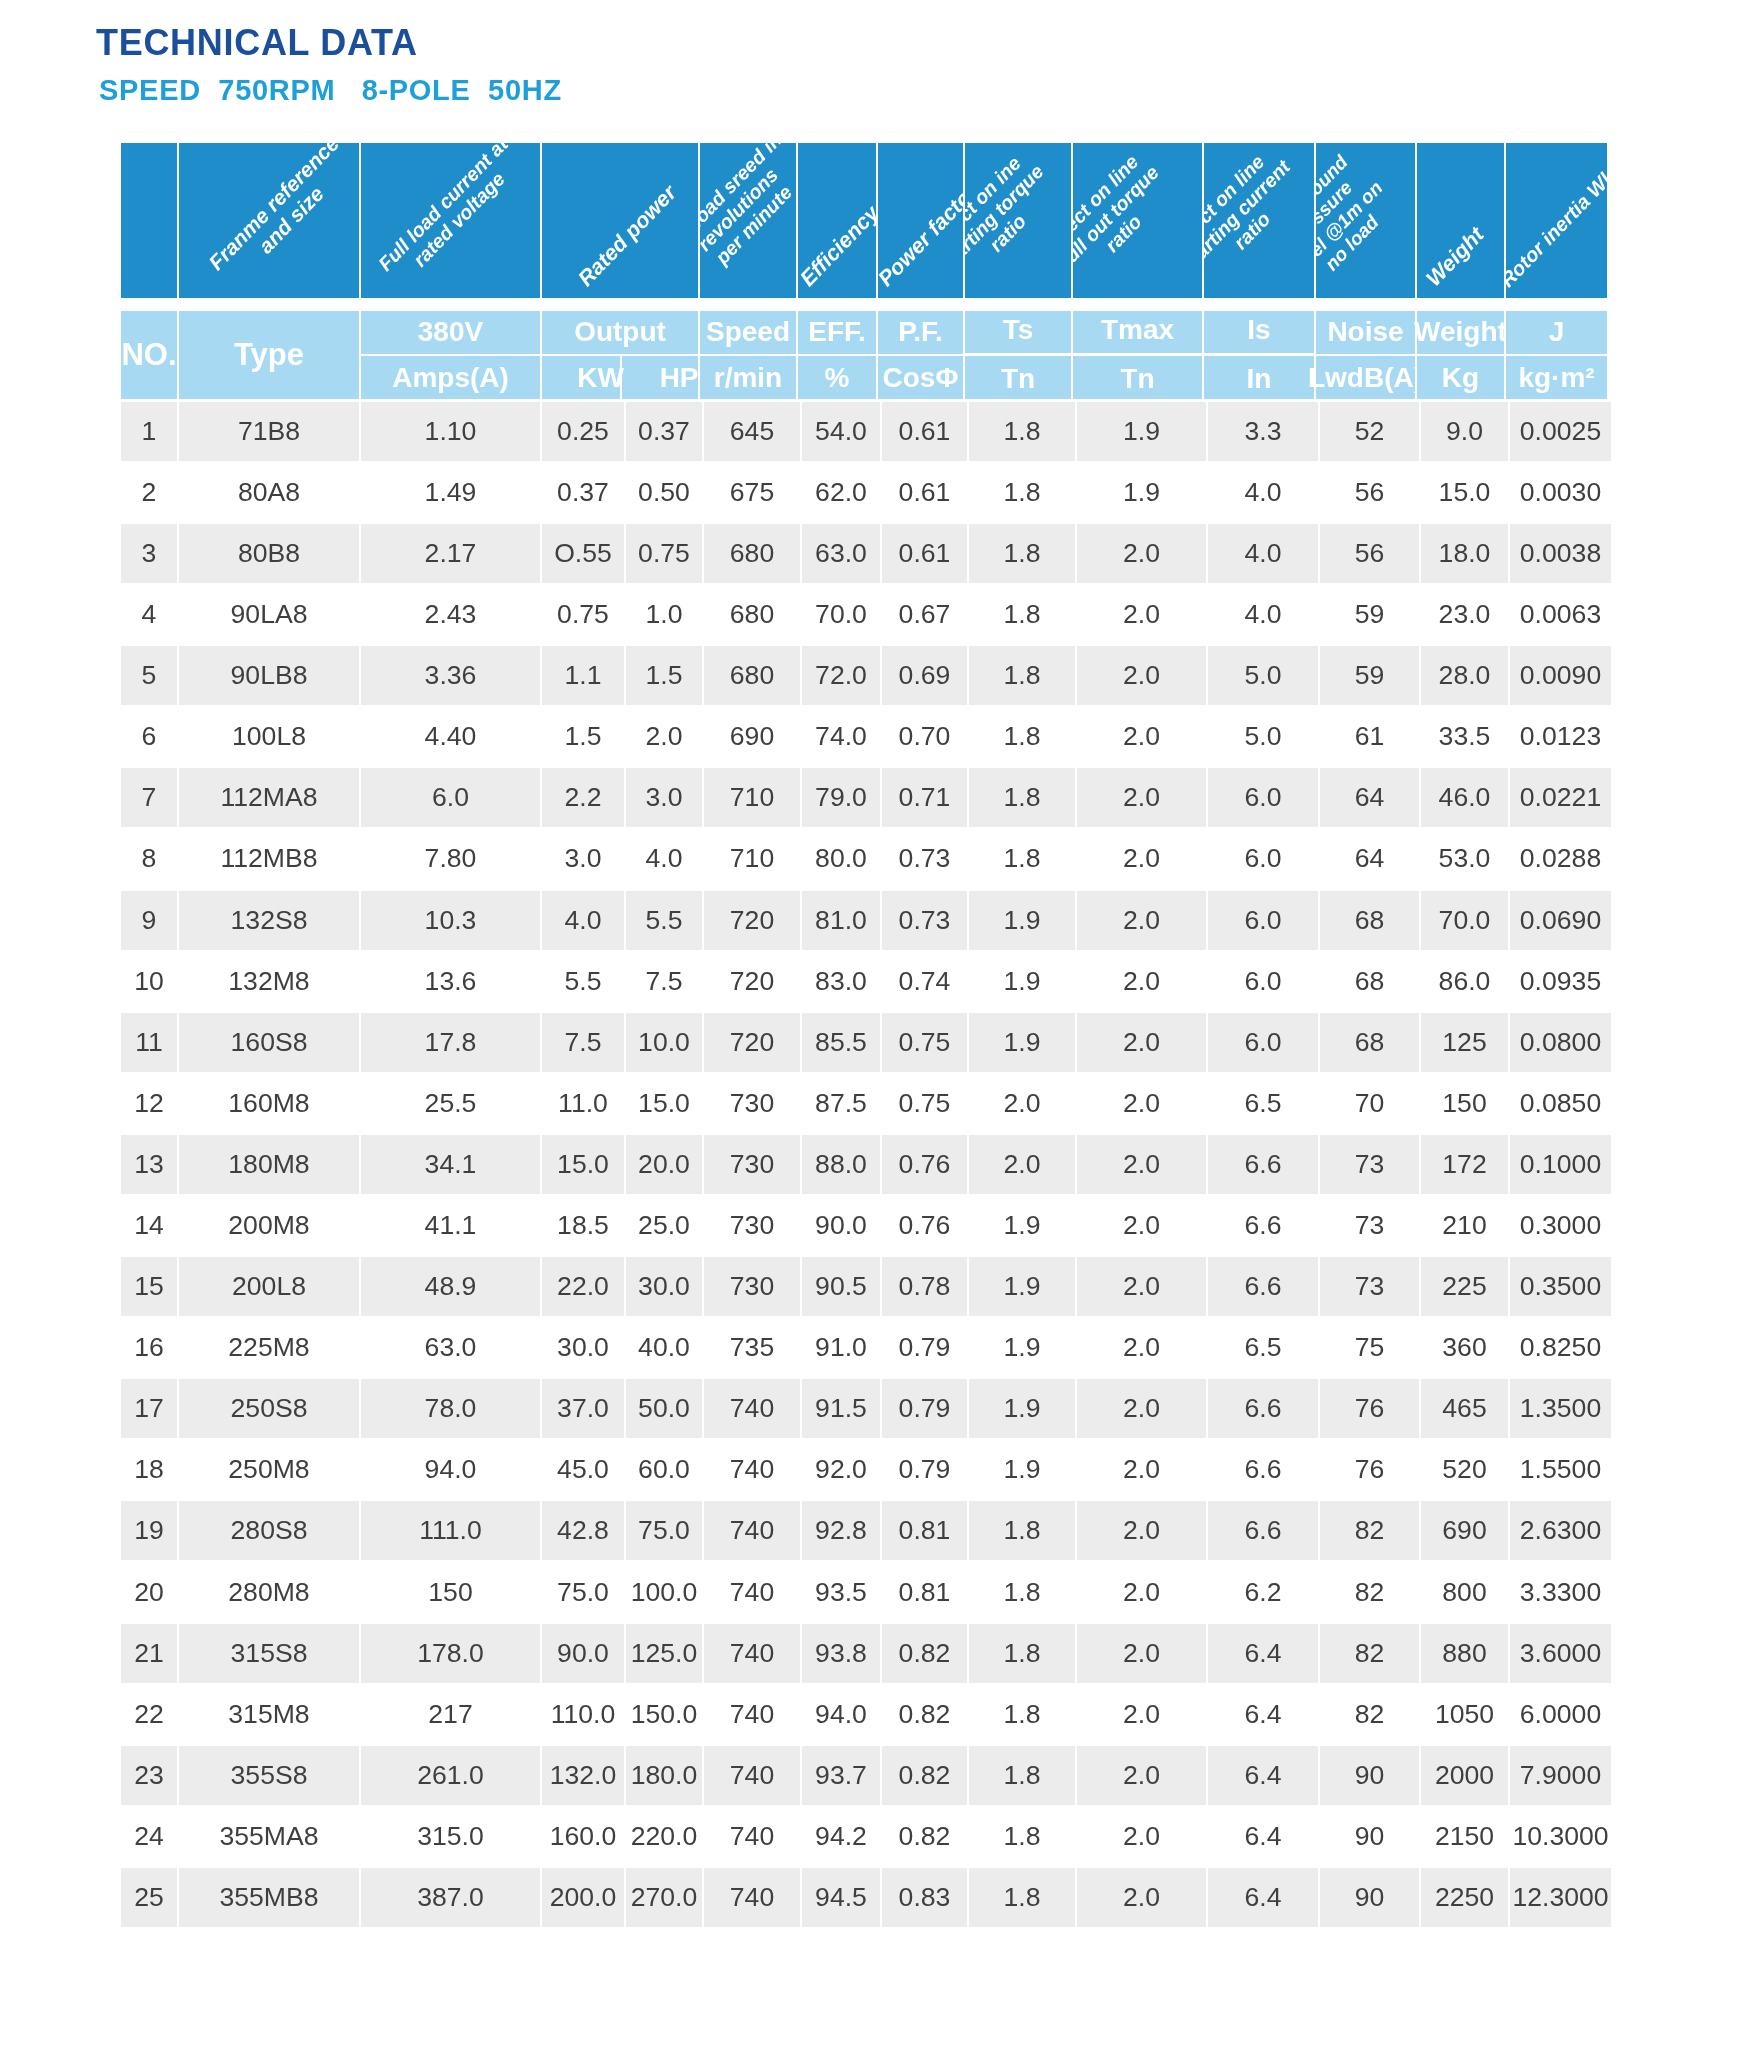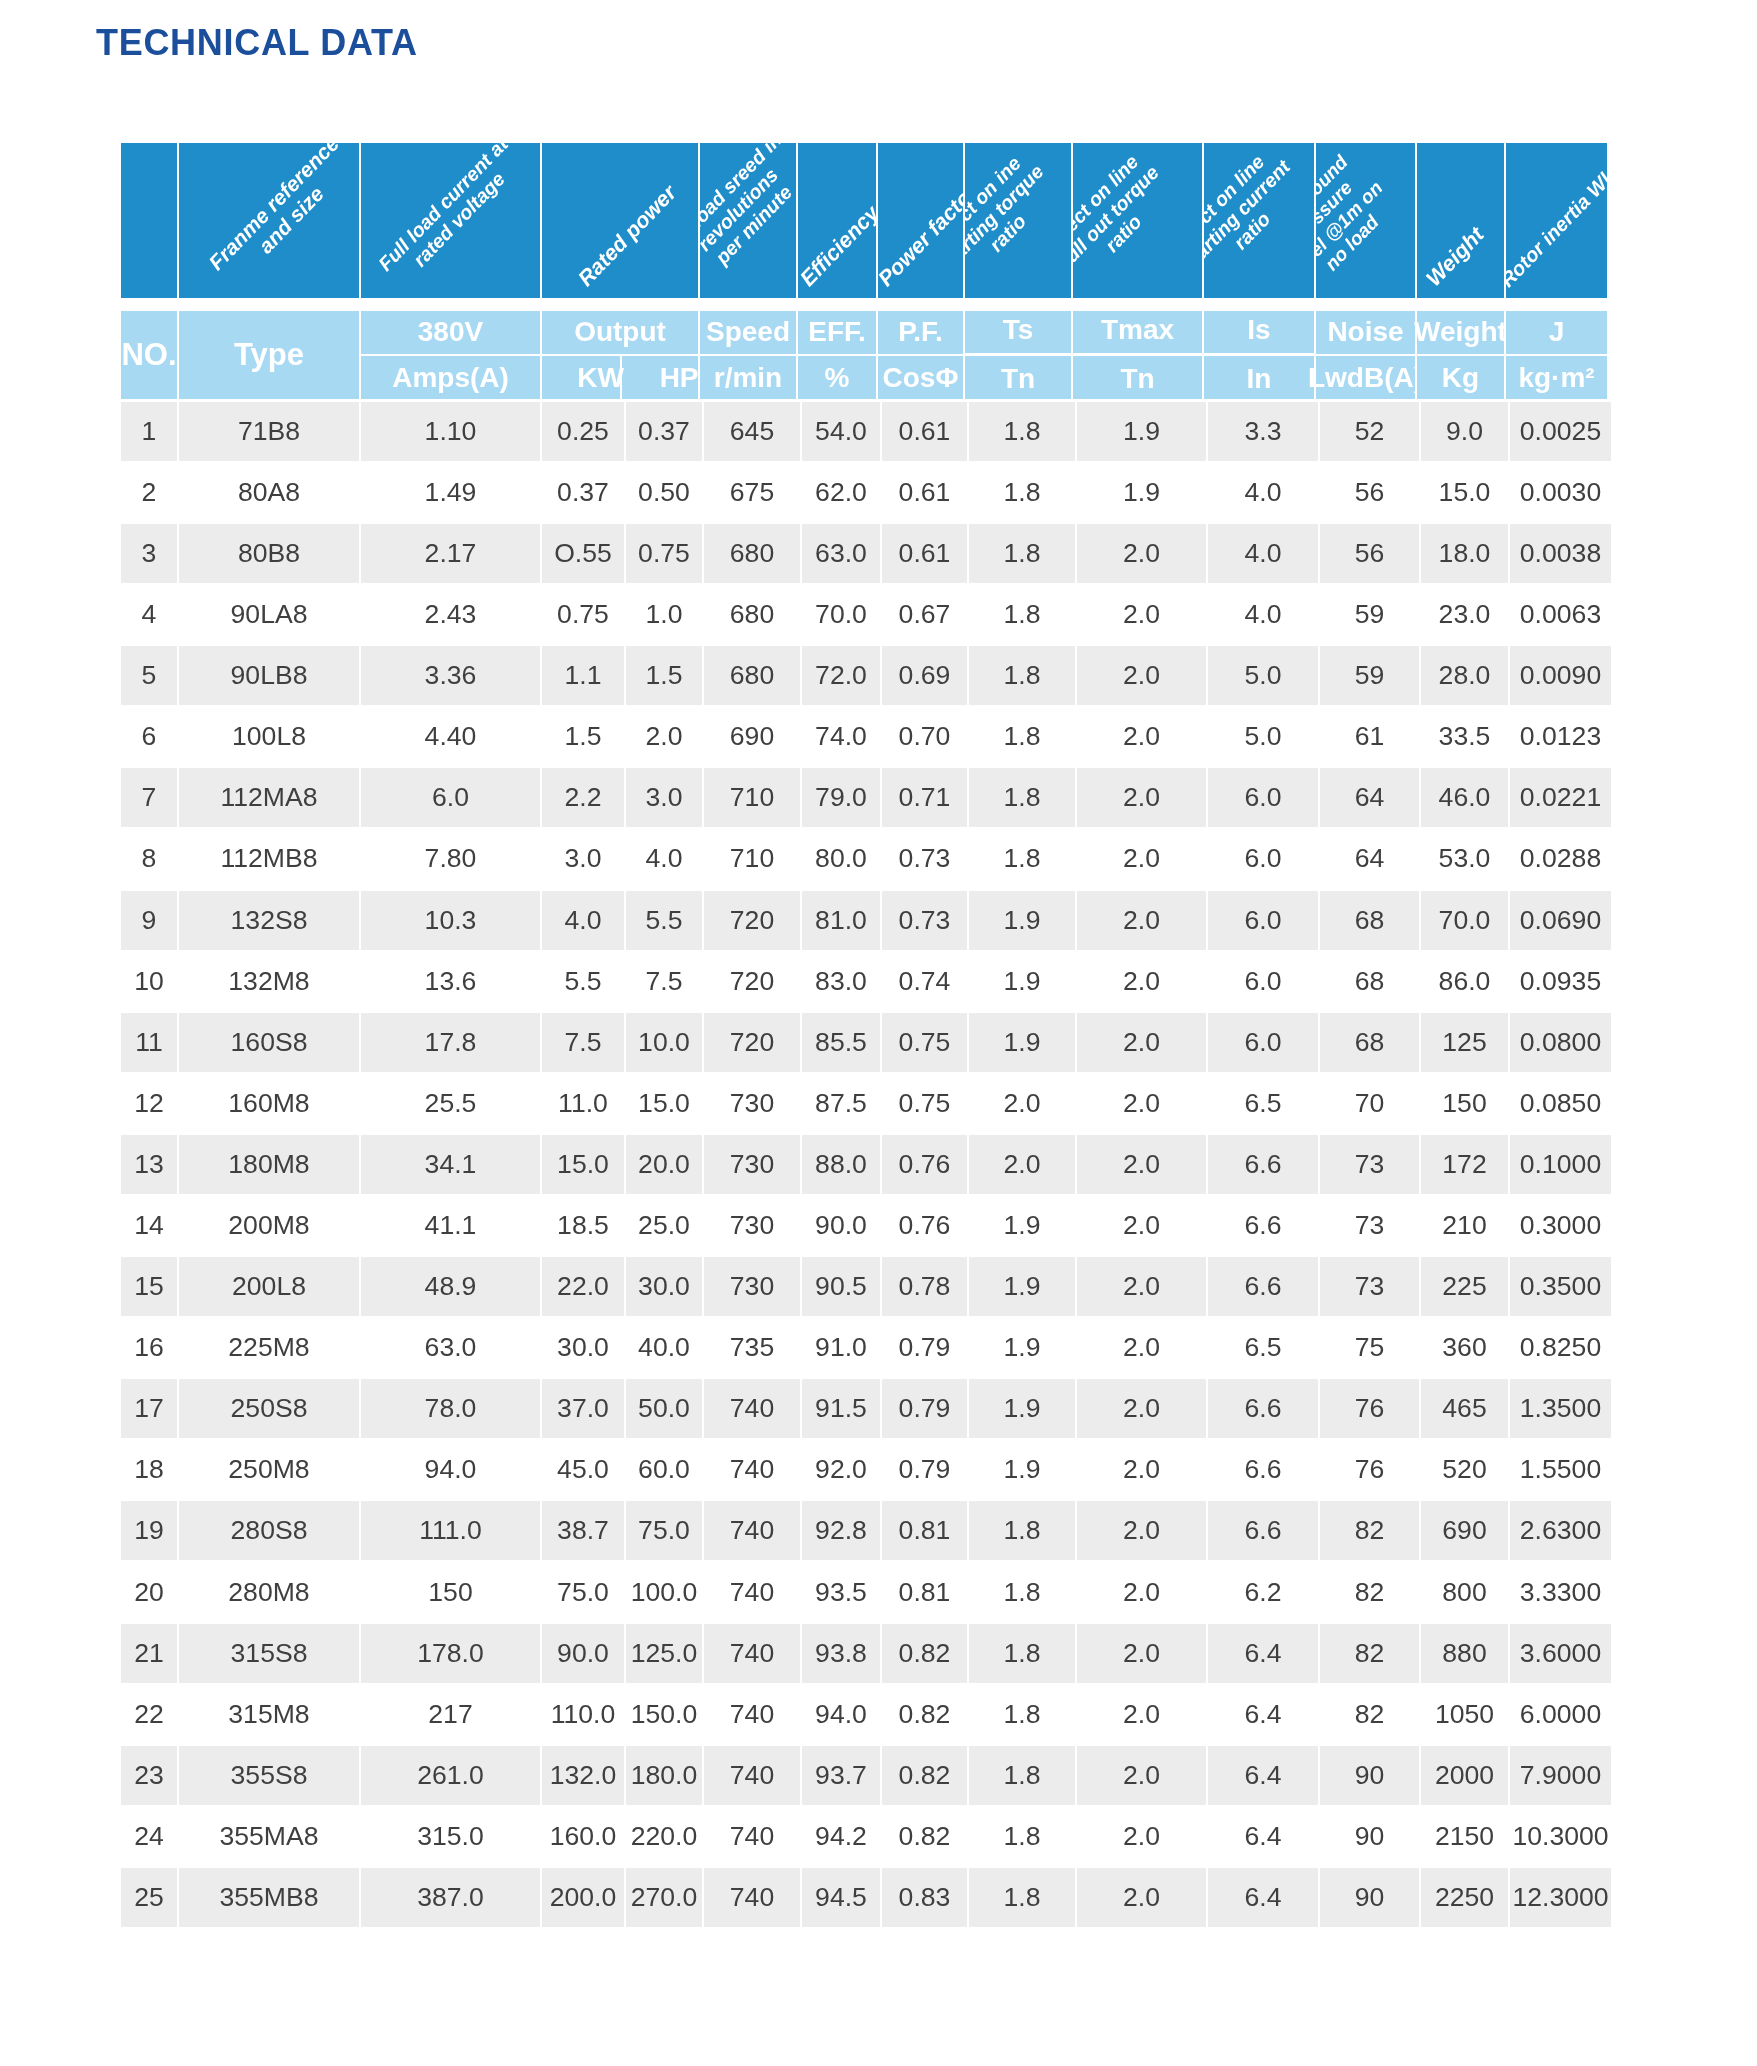--- a/index.html
+++ b/index.html
@@ -68,20 +68,21 @@
   .row .cell:not(:last-child){border-right:2.1px solid #ffffff;}
   .row:nth-child(odd) .cell{background:#ececec;}
   .row:nth-child(even) .cell{background:#ffffff;}
 </style>
 </head>
 <body>
 
 <div class="page">
 
   <div class="title">TECHNICAL DATA</div>
+  <div class="subtitle">SPEED  750RPM   8-POLE  50HZ</div>
 
   <div class="table">
 
     <div class="hrow hd">
       <div class="cell w-no"></div>
       <div class="cell w-type">
         <div class="rot rot-type">Franme reference
 and size</div>
       </div>
       <div class="cell w-amps">
@@ -481,21 +482,21 @@
     <div class="cell w-tmax">2.0</div>
     <div class="cell w-is">6.6</div>
     <div class="cell w-noise">76</div>
     <div class="cell w-weight">520</div>
     <div class="cell w-j">1.5500</div>
   </div>
         <div class="row">
     <div class="cell w-no">19</div>
     <div class="cell w-type">280S8</div>
     <div class="cell w-amps">111.0</div>
-    <div class="cell w-kw">38.7</div>
+    <div class="cell w-kw">42.8</div>
     <div class="cell w-hp">75.0</div>
     <div class="cell w-speed">740</div>
     <div class="cell w-eff">92.8</div>
     <div class="cell w-pf">0.81</div>
     <div class="cell w-ts">1.8</div>
     <div class="cell w-tmax">2.0</div>
     <div class="cell w-is">6.6</div>
     <div class="cell w-noise">82</div>
     <div class="cell w-weight">690</div>
     <div class="cell w-j">2.6300</div>

